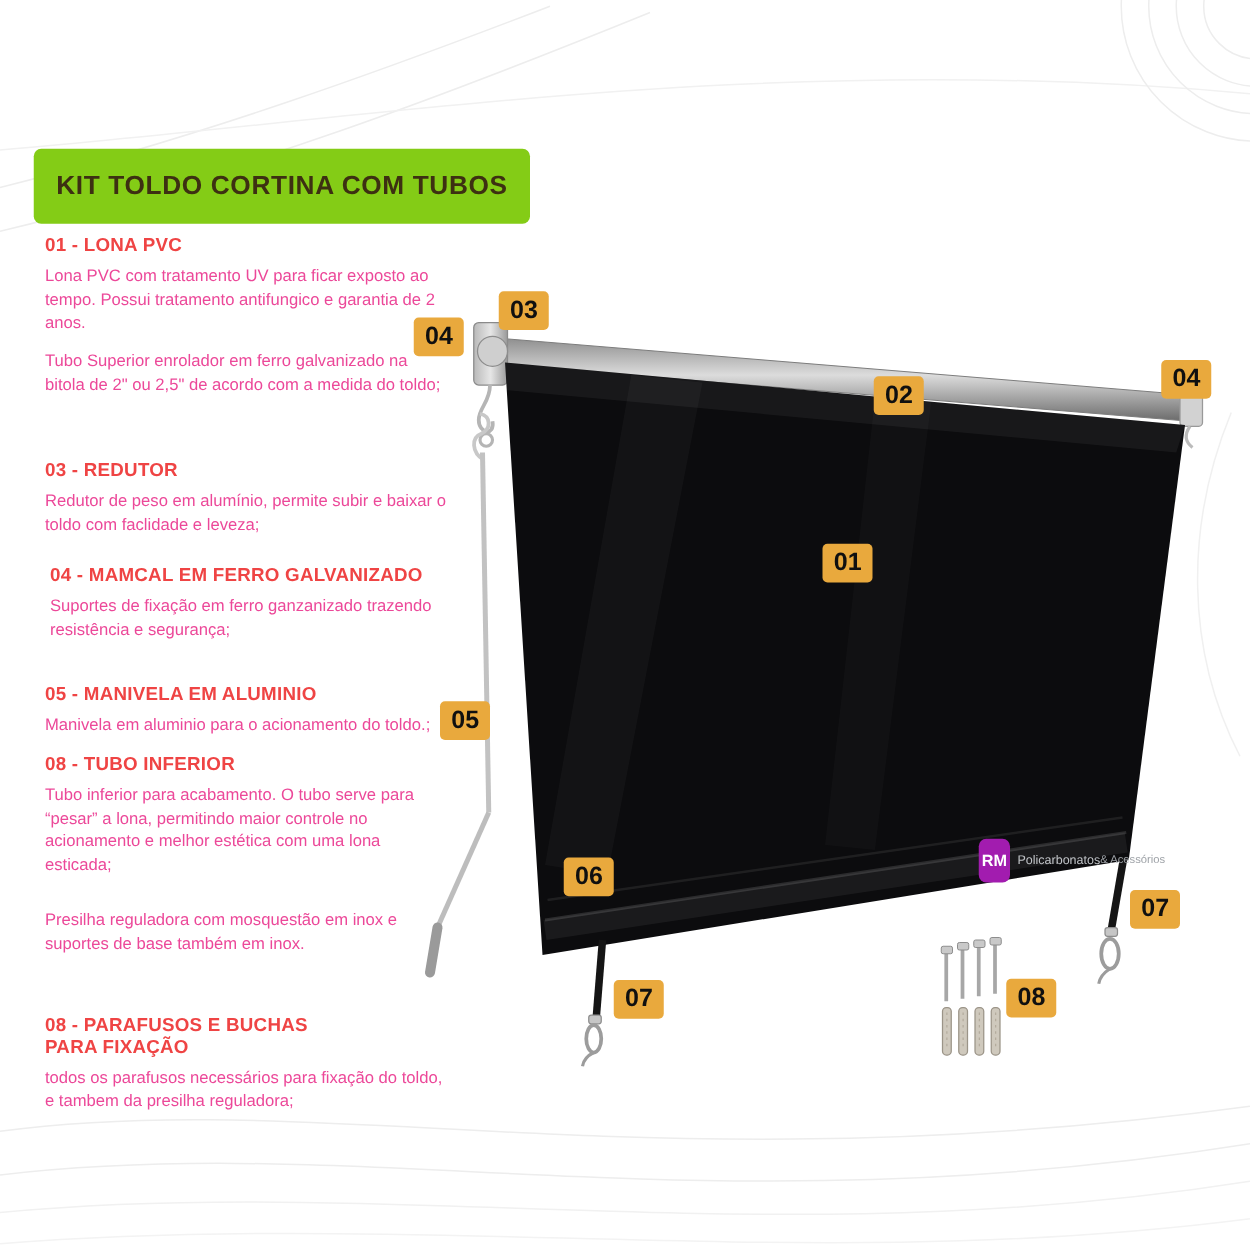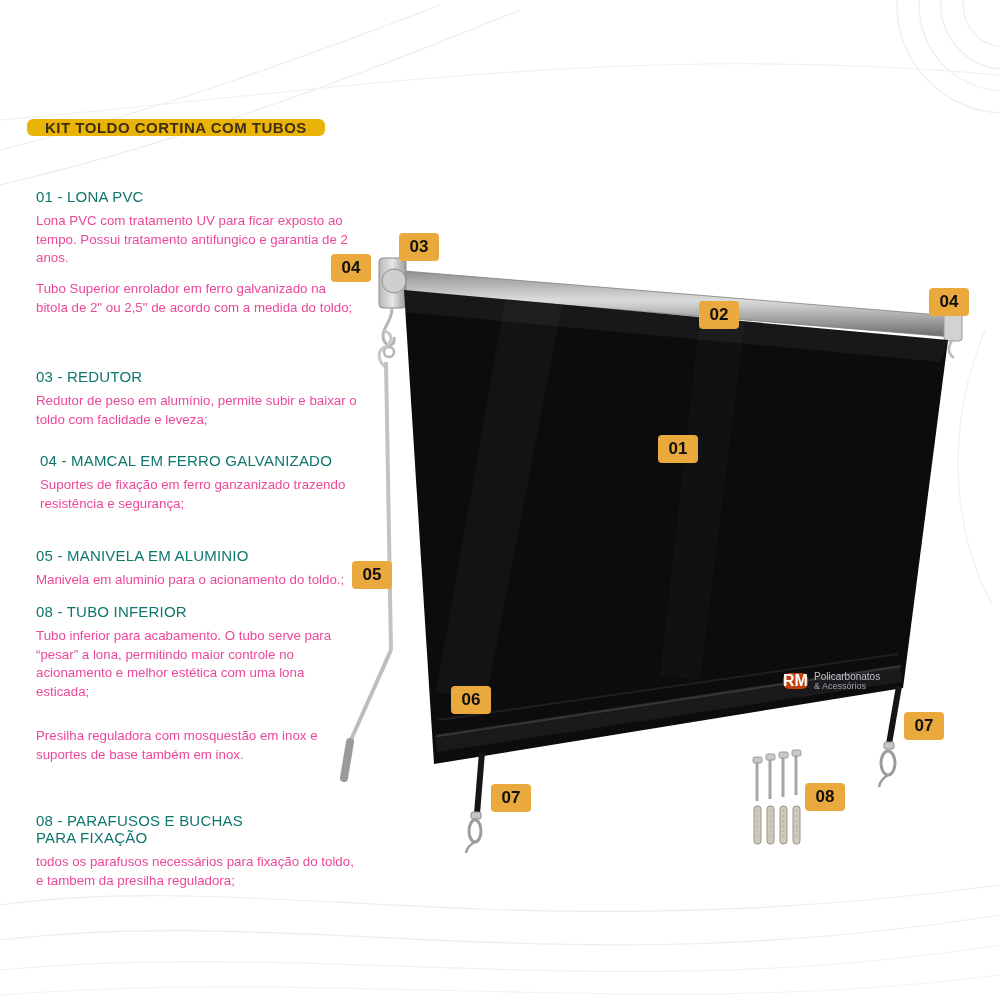--- a/index.html
+++ b/index.html
@@ -5,47 +5,47 @@
   html,body{margin:0;padding:0;}
   body{
     width:1000px;height:1000px;position:relative;overflow:hidden;
     background:#ffffff;
     font-family:"Liberation Sans", sans-serif;
     color:#1f1f1f;
   }
   svg{position:absolute;left:0;top:0;}
   .banner{
     position:absolute;left:27px;top:119px;
-    background:#eab308;color:#3d3012;
-    border-radius:6px;padding:0 18px;
-    font-size:15px;font-weight:700;letter-spacing:.5px;
+    background:#84cc16;color:#3d3012;
+    border-radius:6px;padding:18px 18px;
+    font-size:21px;font-weight:700;letter-spacing:.5px;
     white-space:nowrap;
   }
   .section{position:absolute;left:36px;width:322px;}
   .section h3{
-    margin:0 0 7px 0;font-size:15px;font-weight:400;color:#0f766e;letter-spacing:.2px;
+    margin:0 0 7px 0;font-size:15px;font-weight:700;color:#ef4444;letter-spacing:.2px;
   }
   .section p{
     margin:0;font-size:13.3px;line-height:1.4;color:#ec4899;
   }
   .badge{
     position:absolute;min-width:22px;text-align:center;
     background:#E9A93D;color:#101010;
     border-radius:4px;padding:4px 9px;
-    font-size:17px;font-weight:700;
+    font-size:20px;font-weight:700;
   }
   .rm-logo{
     position:absolute;left:783px;top:671px;display:flex;align-items:center;gap:6px;
   }
   .rm-box{
-    width:25px;height:16px;border-radius:6px;background:#c2410c;
-    color:#ffffff;font-weight:700;font-size:16px;
+    width:25px;height:35px;border-radius:6px;background:#a21caf;
+    color:#ffffff;font-weight:700;font-size:13px;
     display:flex;align-items:center;justify-content:center;
   }
-  .rm-lines{display:flex;flex-direction:column;line-height:1.1;}
+  .rm-lines{display:flex;flex-direction:row;line-height:1.1;}
   .rm-line1{font-size:10px;color:#bfc2c6;}
   .rm-line2{font-size:9px;color:#9fa3a8;}
 </style>
 </head>
 <body>
 
 <svg width="1000" height="1000" viewBox="0 0 1000 1000">
   <g fill="none" stroke="#ededed" stroke-width="1.2">
     <path d="M0,150 C160,110 310,55 440,5"></path>
     <path d="M0,185 C190,140 360,75 520,10"></path>

